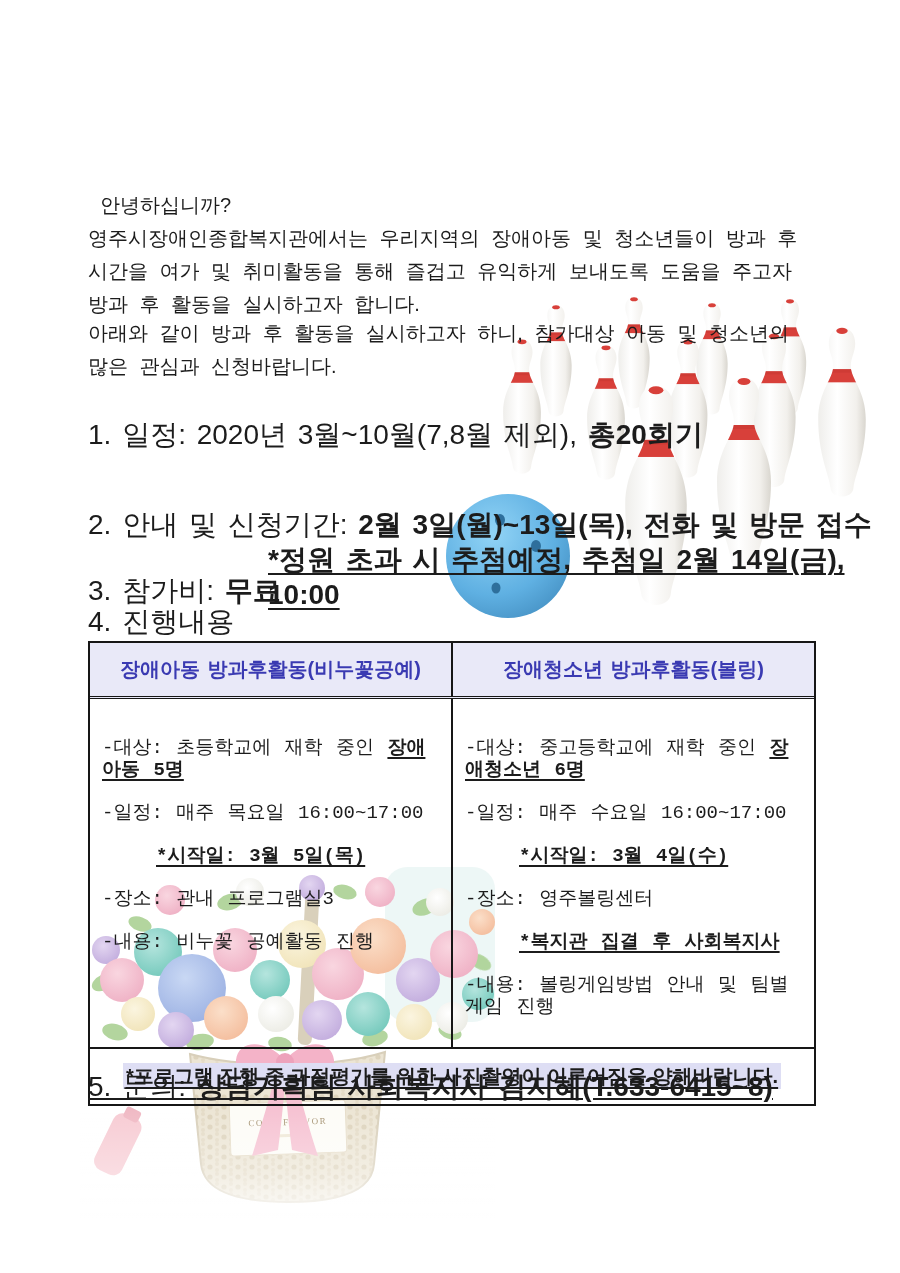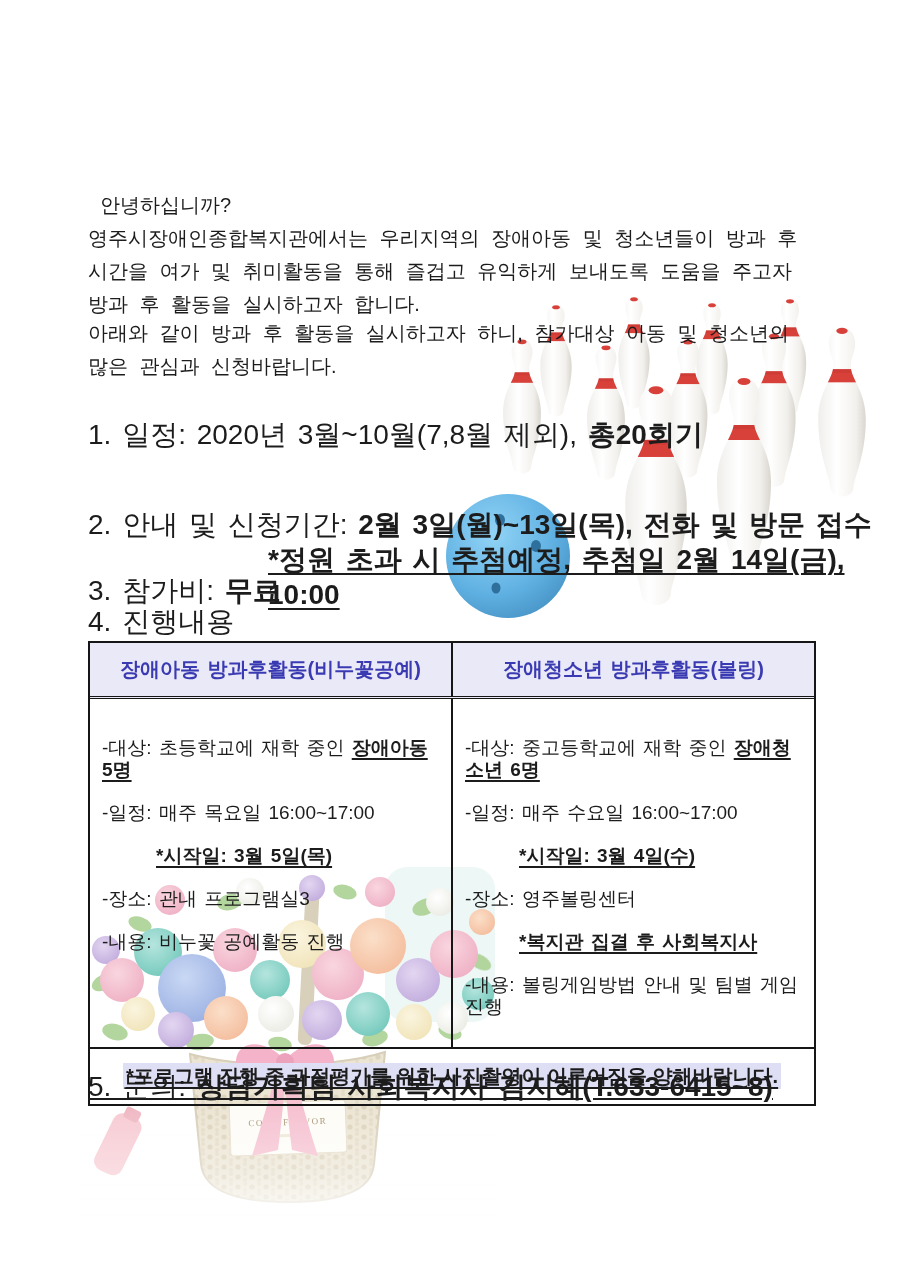--- a/index.html
+++ b/index.html
@@ -11,21 +11,21 @@
   .title{font-size:26px;font-weight:bold;letter-spacing:.5px;border-bottom:2px solid #1a1a1a;padding-bottom:5px;}
   .para{font-size:20px;line-height:33px;white-space:pre-line;word-spacing:6px;}
   .item{font-size:28px;word-spacing:3px;}
   .b{font-weight:bold;}
   .bu{font-weight:bold;text-decoration:underline;text-decoration-thickness:2px;text-underline-offset:4px;}
   
   .tbl{left:88px;top:641px;width:724px;border:2px solid #161616;z-index:2;background:transparent;}
   .thead{display:flex;border-bottom:3px double #161616;background:#e9e9f8;}
   .th{flex:1;text-align:center;padding:13px 18px;font-size:20px;font-weight:bold;color:#3a3ab2;word-spacing:2px;}
   .th + .th{border-left:2px solid #161616;}
-  .tbody{display:flex;min-height:292px;}
+  .tbody{display:flex;min-height:292px;font-family:Liberation Mono, monospace;}
   .td{flex:1;padding:38px 10px 8px 12px;font-size:19px;}
   .td + .td{border-left:2px solid #161616;}
   .cl{margin-bottom:21px;line-height:22px;word-spacing:2px;}
   .indent{padding-left:54px;}
   .note-row{border-top:2px solid #161616;padding:14px 4px;text-align:center;}
   .note-row .hl{background:#dedef4;font-size:20px;font-weight:bold;text-decoration:underline;
                 text-decoration-thickness:2px;text-underline-offset:4px;padding:2px 3px;}
 </style>
 </head>
 <body>

